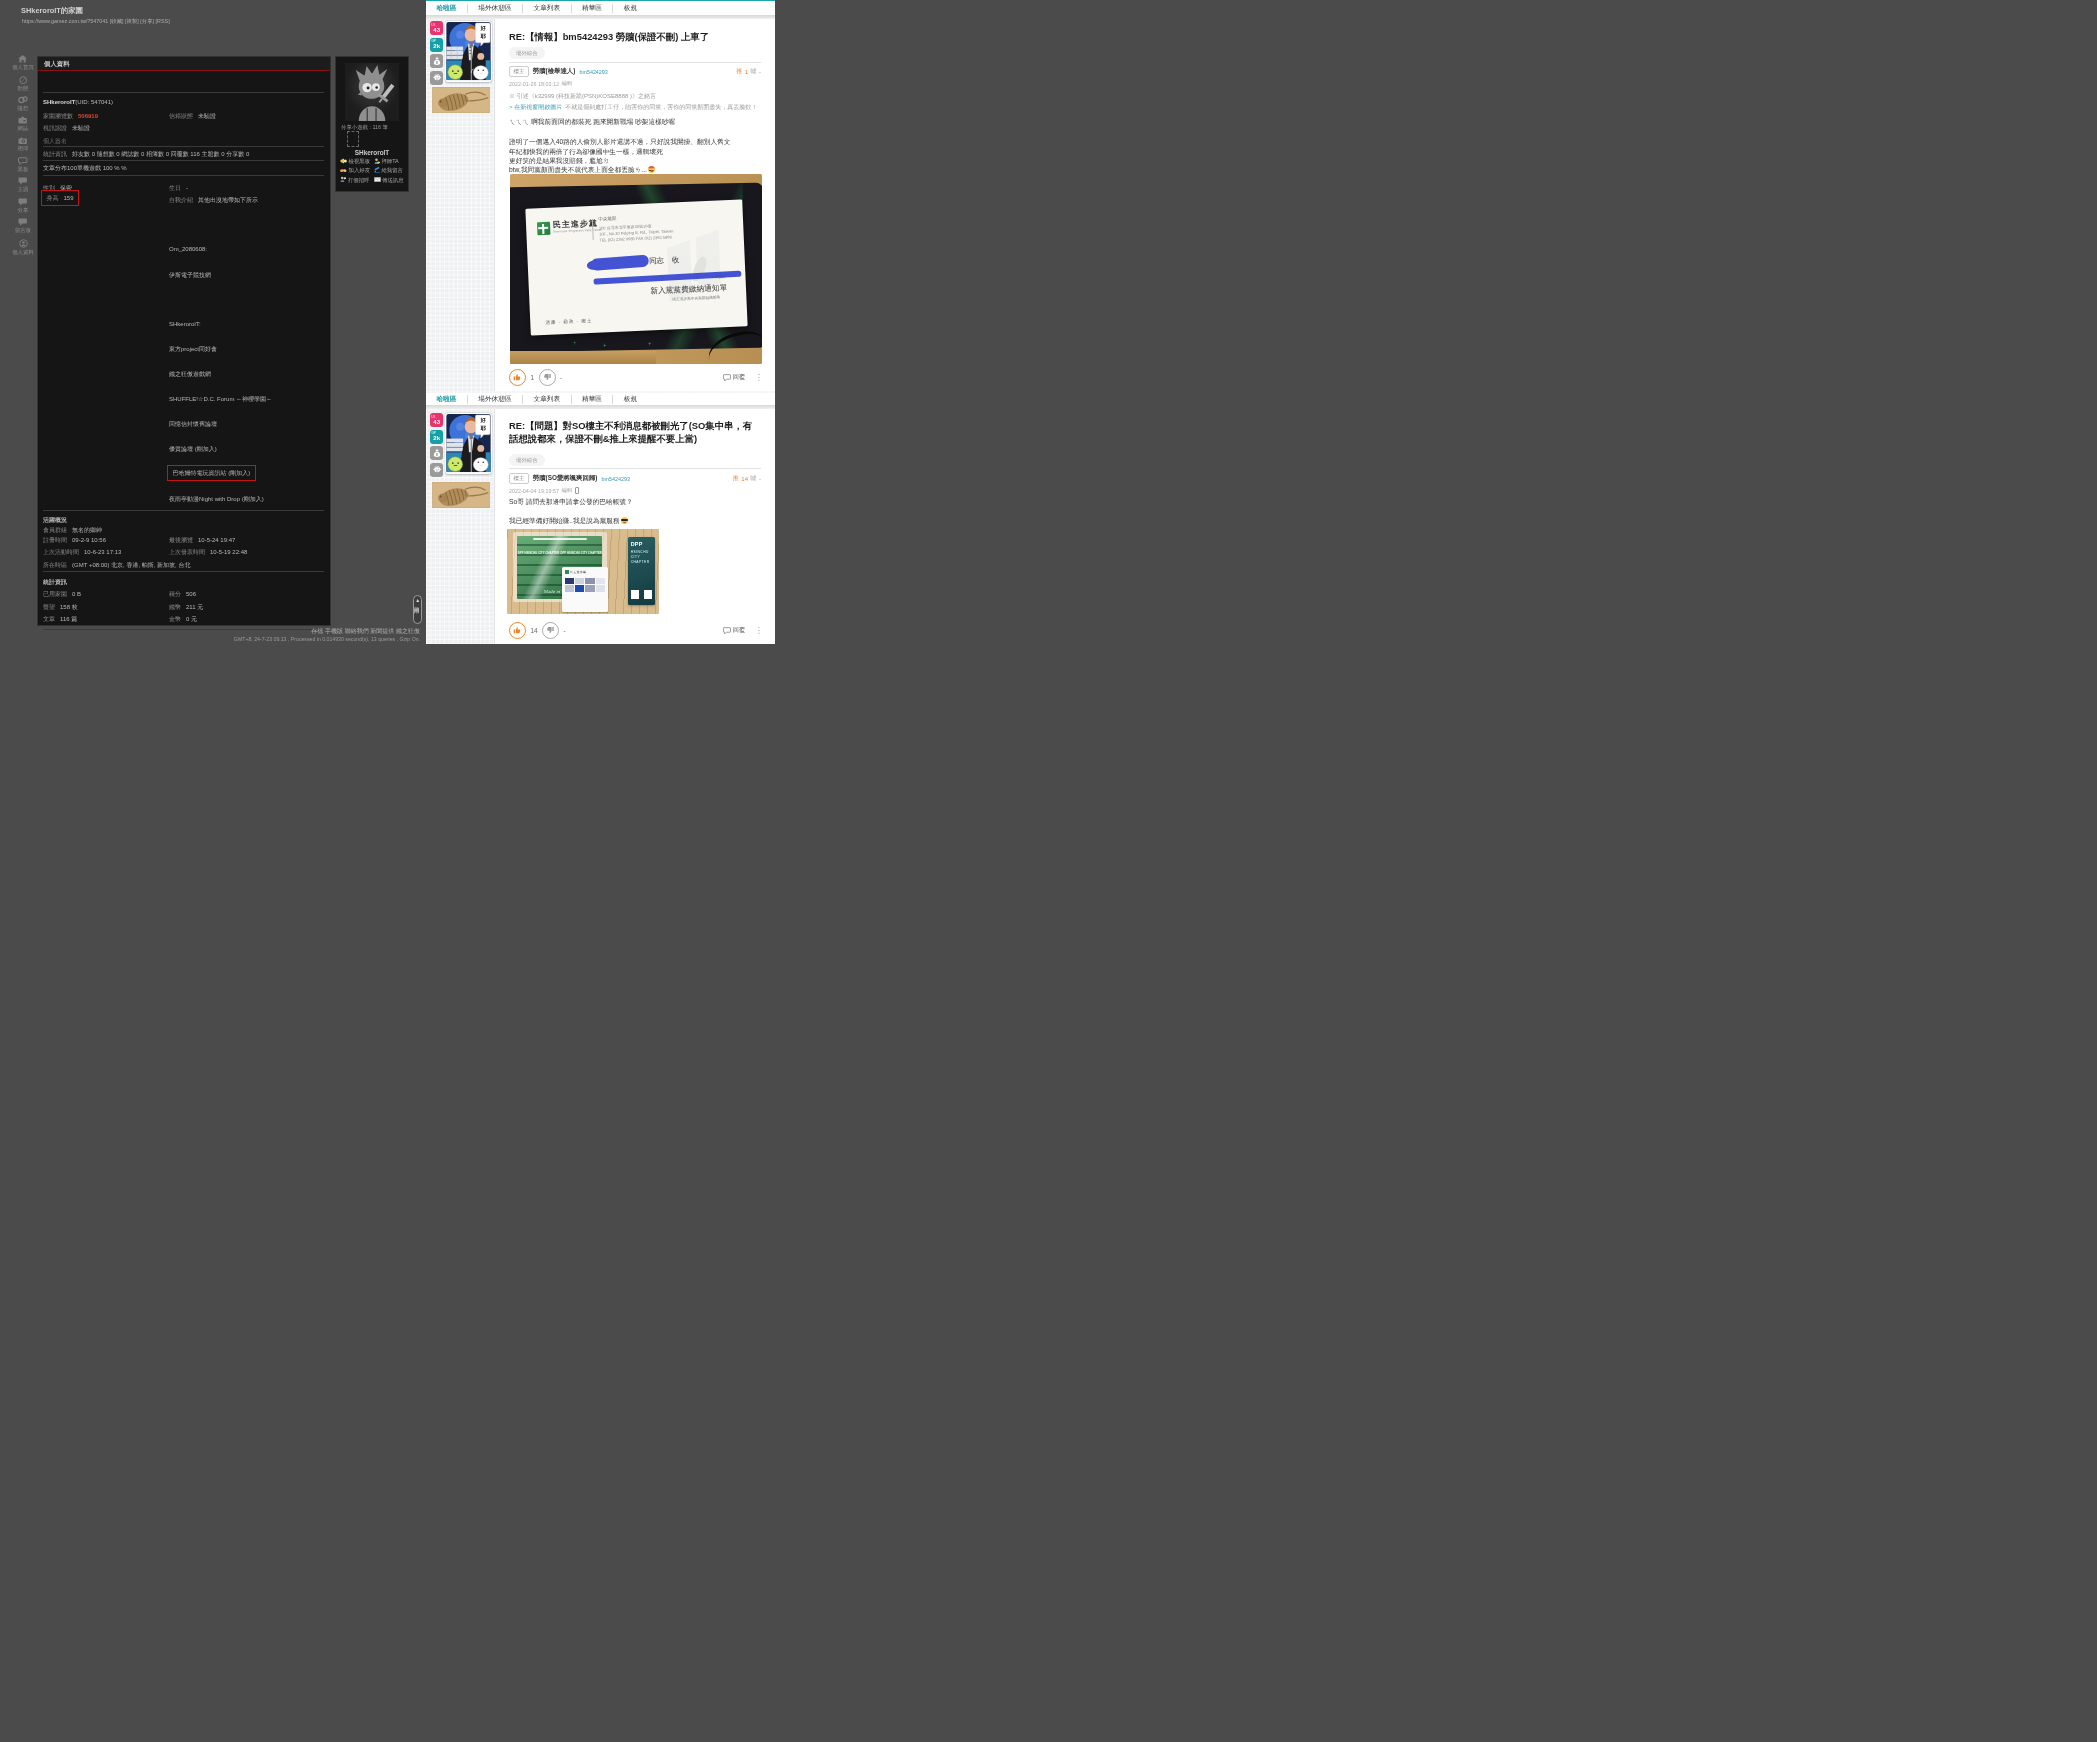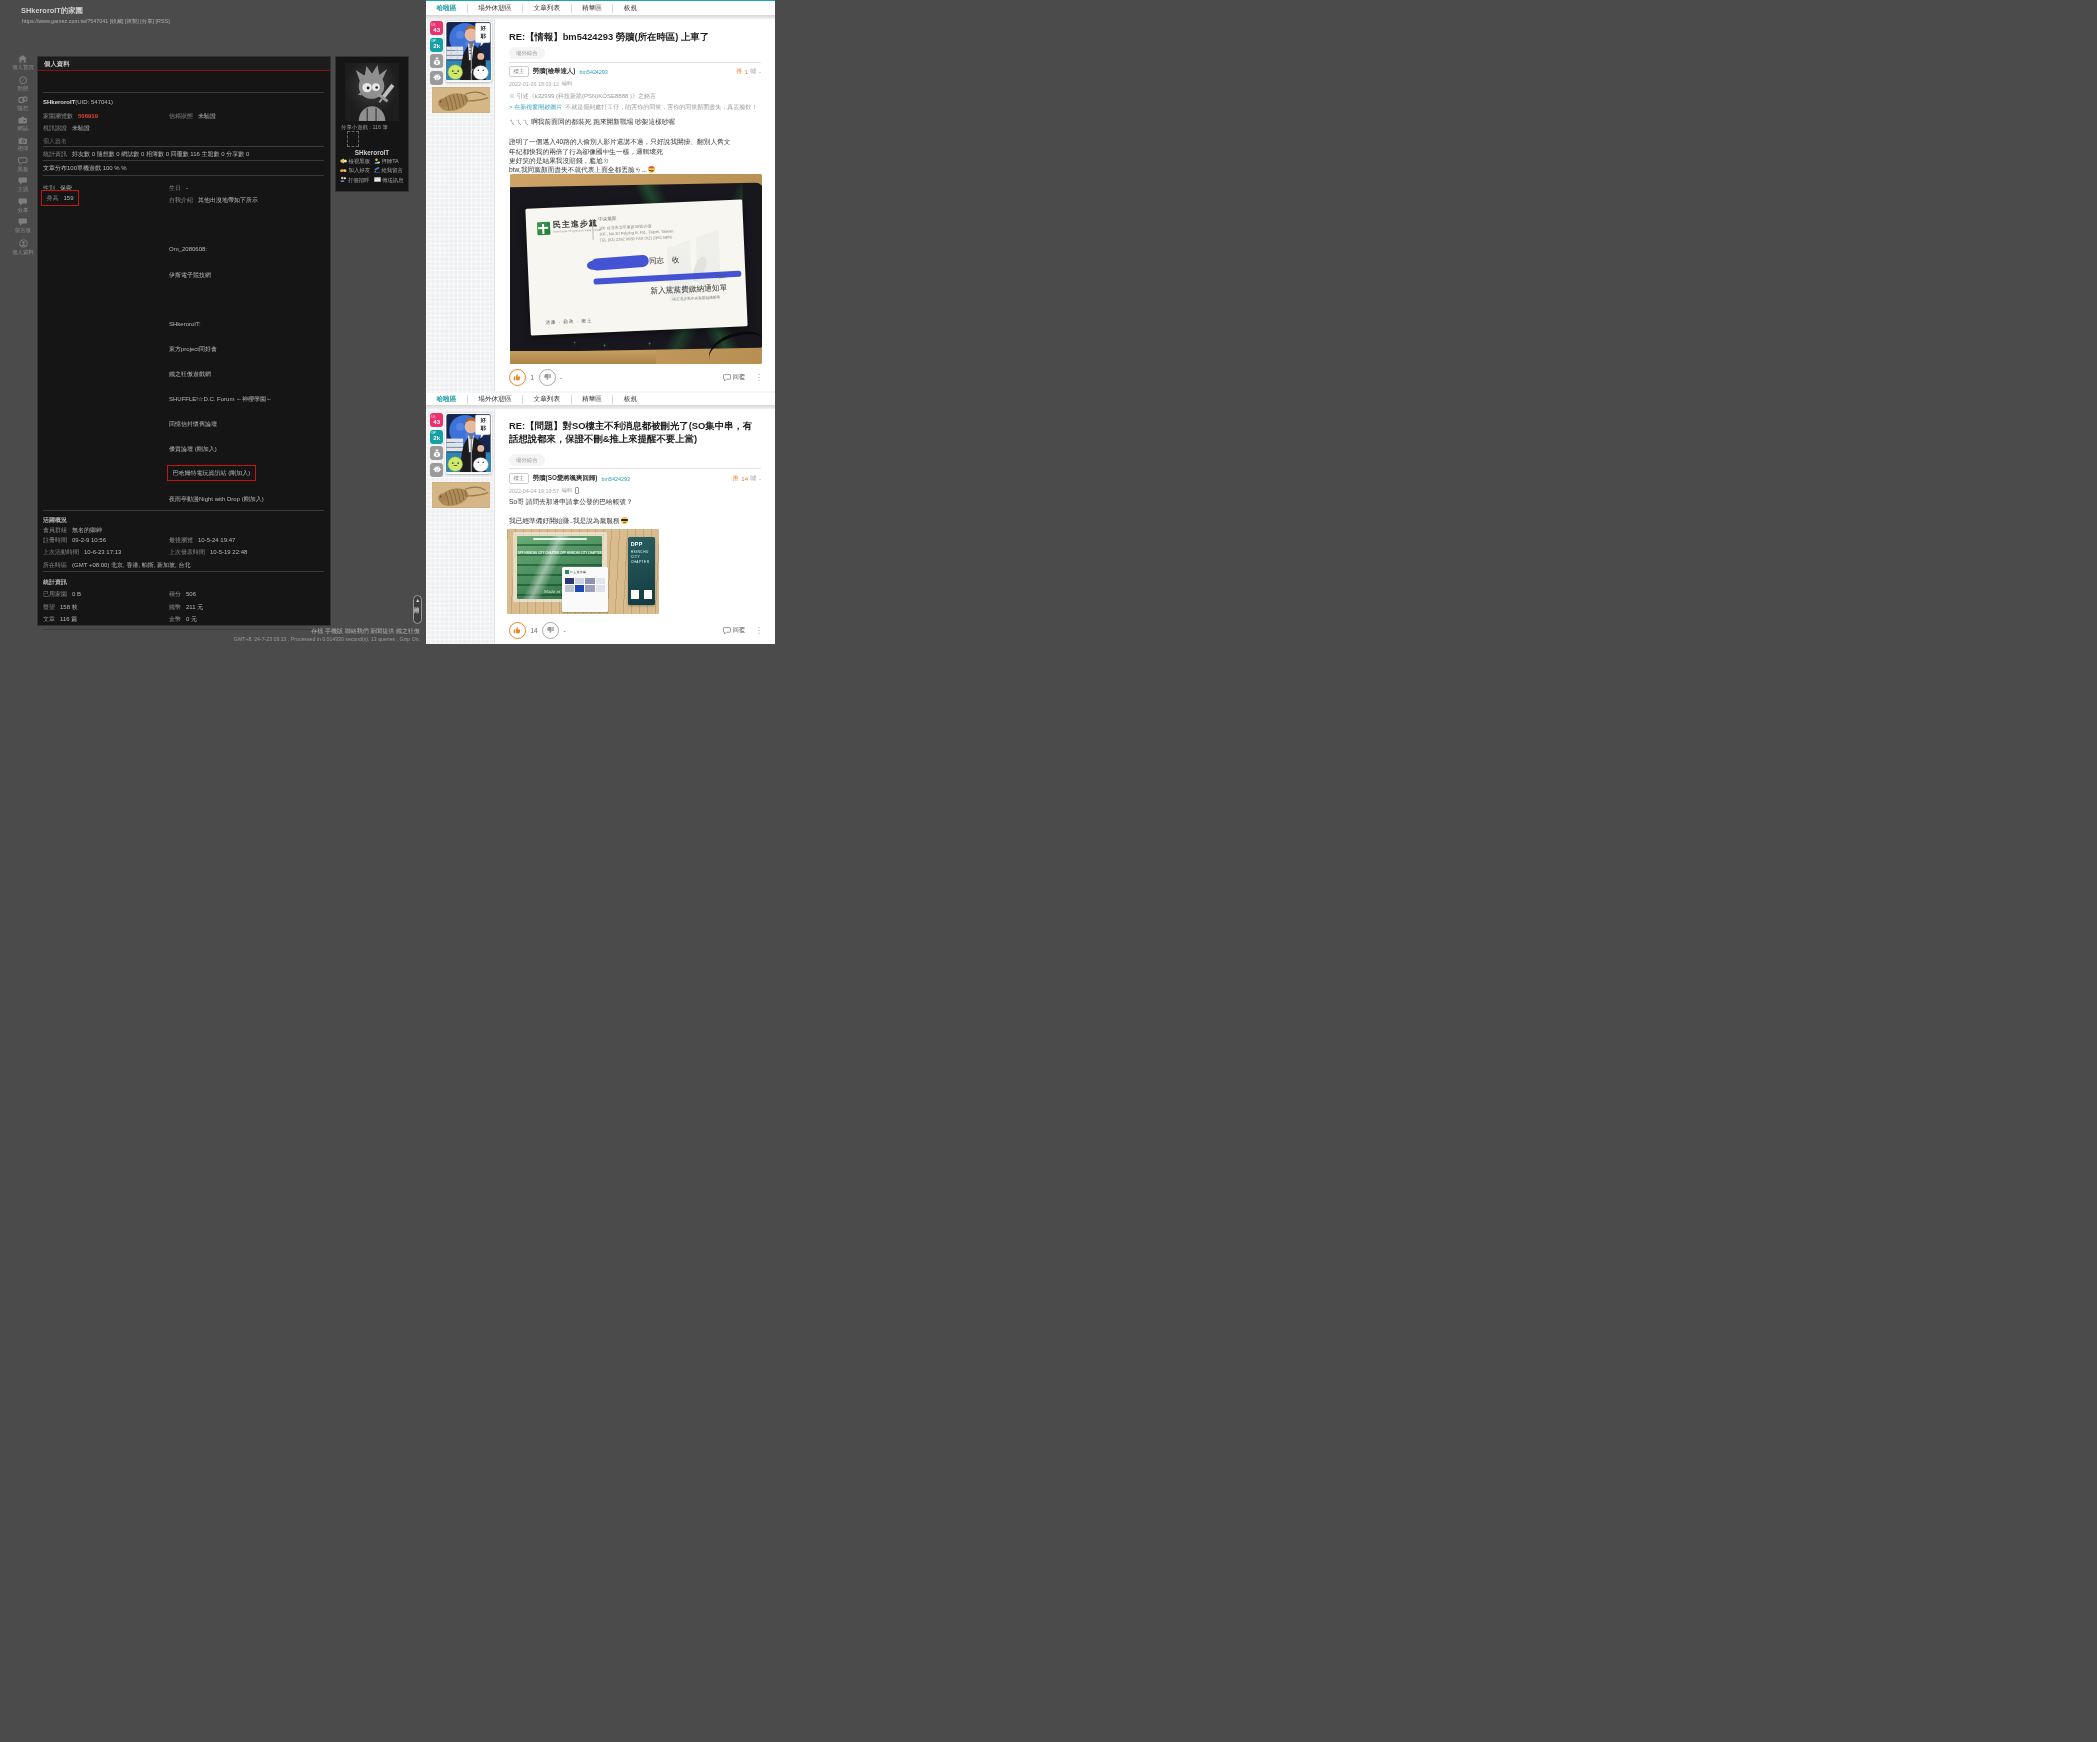--- a/index.html
+++ b/index.html
@@ -544,21 +544,21 @@
               <path d="M69 21 q1 8 0 14"></path>
           </g>
           <path d="M70 20 q26 -4 40 12" stroke="#9a7a48" stroke-width="2.4" fill="none"></path>
           <path d="M70 34 q24 6 44 4" stroke="#9a7a48" stroke-width="2.4" fill="none"></path>
           <circle cx="18" cy="22" r="2" fill="#6d512c"></circle>
         </g>
       </svg>
     </div>
 
     <div class="content">
-      <h1 class="p-title" style="top:11px">RE:【情報】bm5424293 勞贖(所在時區) 上車了</h1>
+      <h1 class="p-title" style="top:11px">RE:【情報】bm5424293 勞贖(保證不刪) 上車了</h1>
       <span class="tagpill" style="top:28px">場外綜合</span>
       <div class="cline" style="top:43px"></div>
       <div class="author-row" style="top:47px">
         <span class="floor">樓主</span>
         <span class="aname">勞贖(檢舉達人)</span>
         <span class="aid">bm5424293</span>
         <span class="pushgrp">
           <span class="push">推</span>
           <span class="push">1</span>
           <span class="boo">噓</span>

